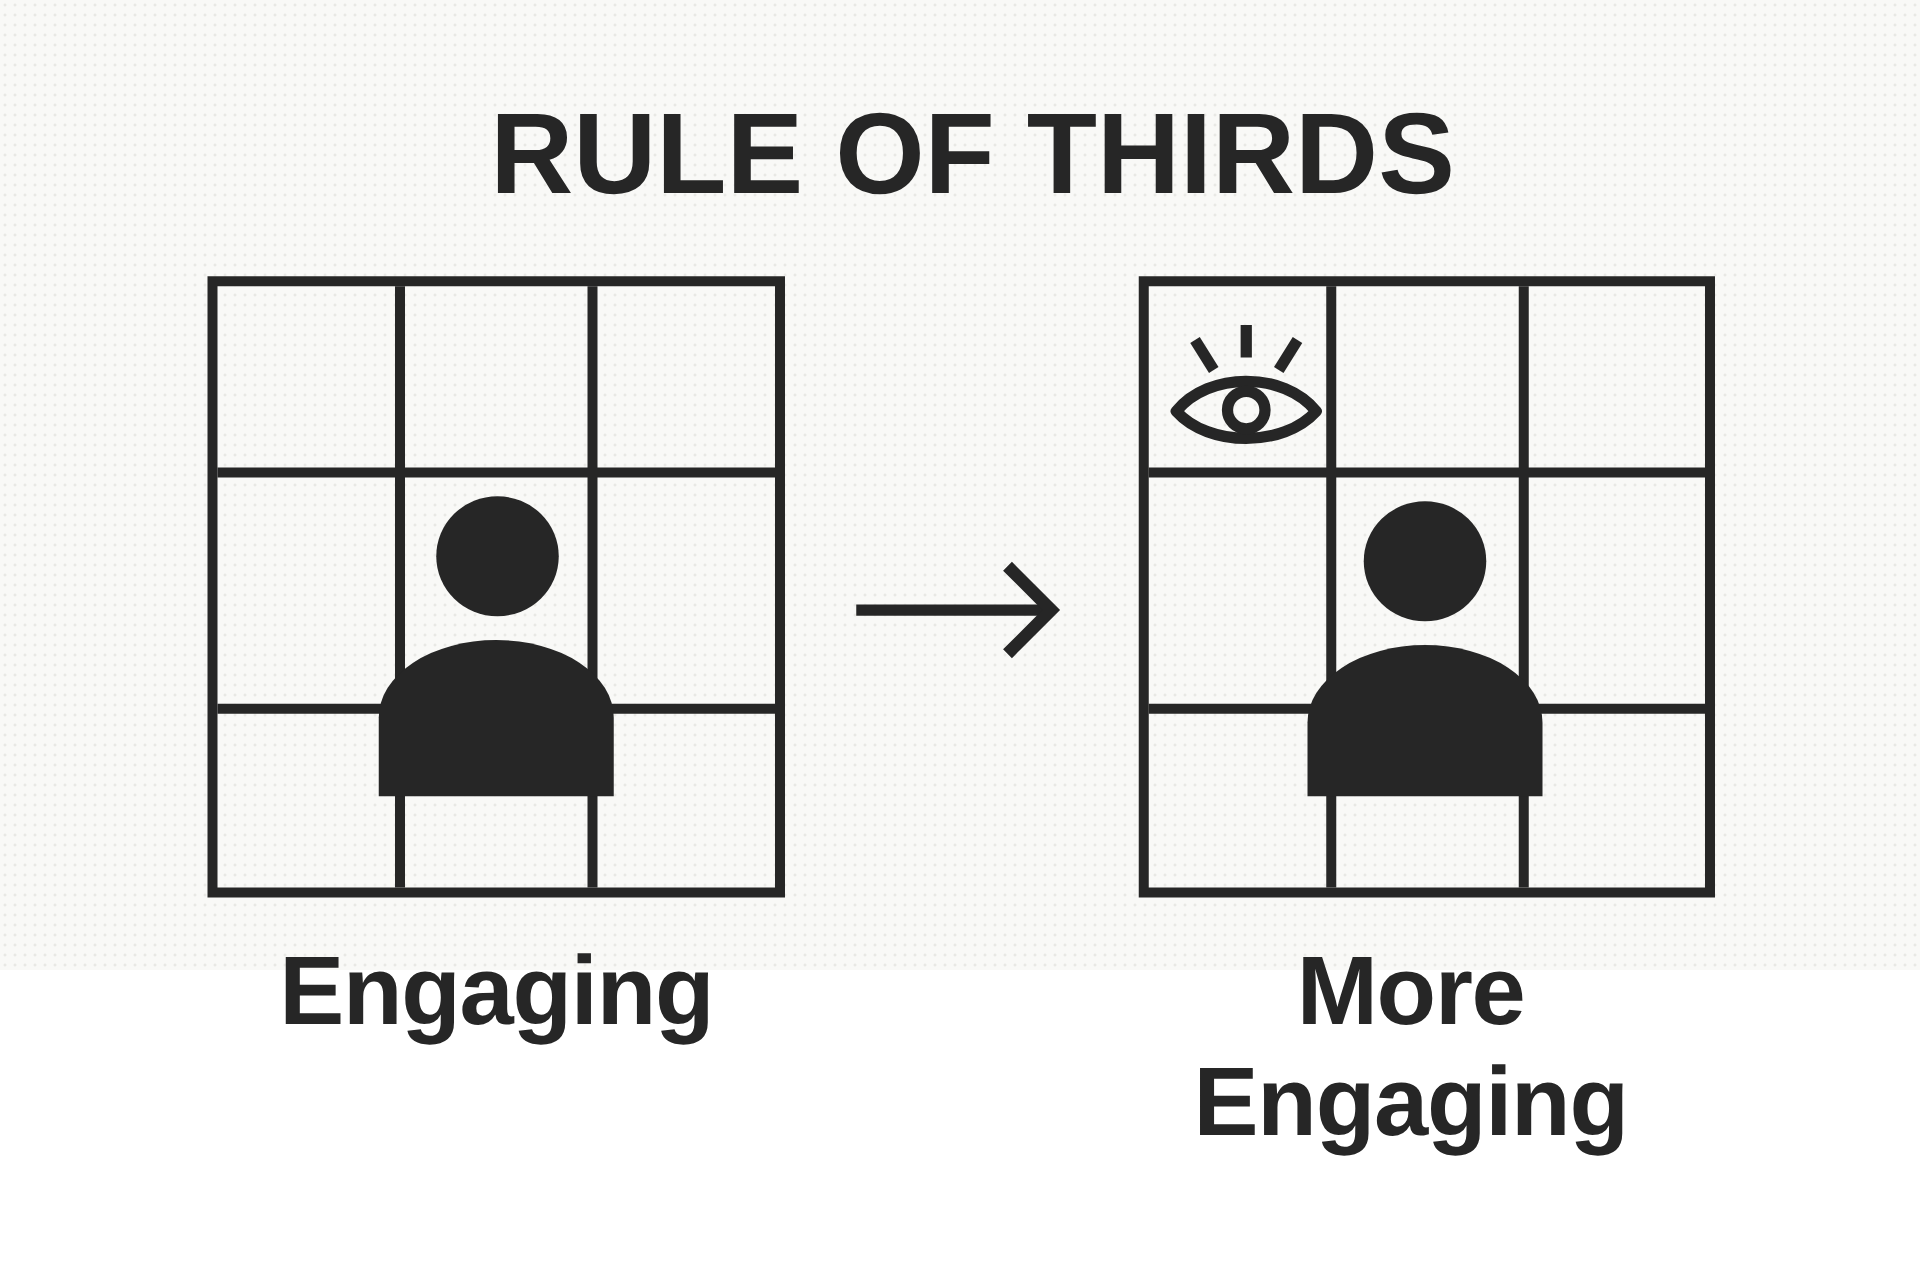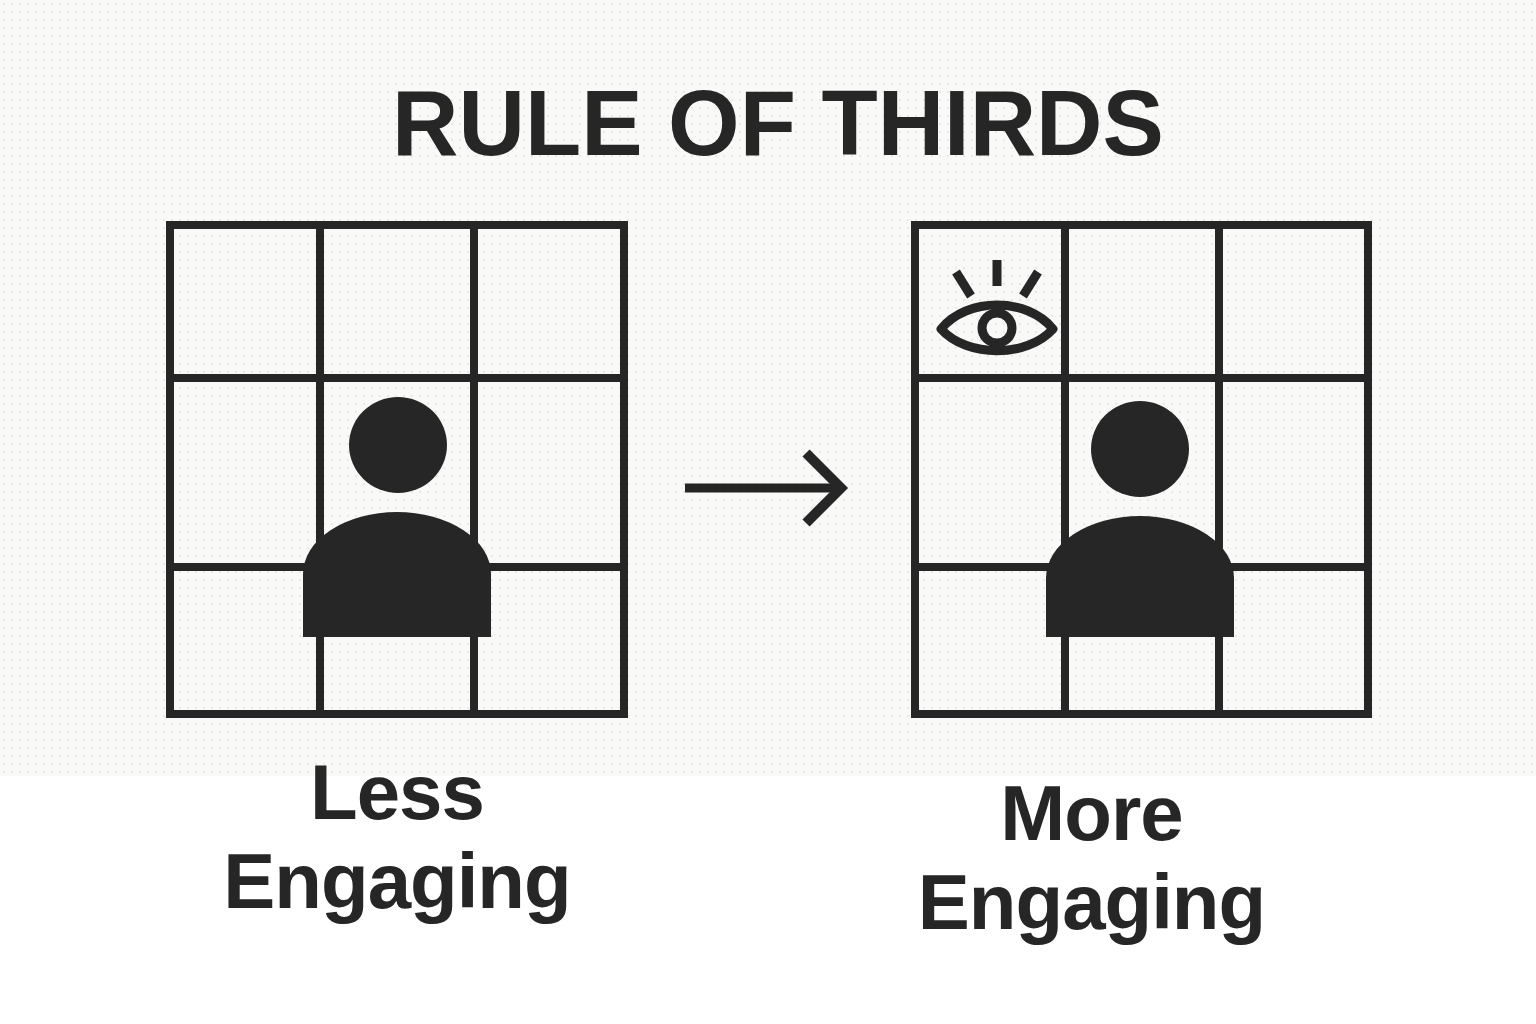--- a/index.html
+++ b/index.html
@@ -76,21 +76,21 @@
 
   
   .caption{
     position:absolute;top:748px;
     text-align:center;
     font-weight:bold;
     font-size:78px;line-height:89px;
     letter-spacing:-1px;
   }
   .caption-left{left:166px;width:462px;}
-  .caption-right{left:861px;width:461px;margin-top:21px;}
+  .caption-right{left:898px;width:461px;}
   .cap-line{display:block;}
 </style>
 </head>
 <body>
 
 <div class="canvas">
 
   <div class="title">RULE OF THIRDS</div>
 
   <div class="grid grid-left">
@@ -126,21 +126,20 @@
       <circle cx="62" cy="73" r="15" fill="none" stroke="currentColor" stroke-width="9"></circle>
     </svg>
 
     <div class="person">
       <div class="head"></div>
       <div class="torso"></div>
     </div>
   </div>
 
   <div class="caption caption-left">
-    <span class="cap-line">Less</span>
     <span class="cap-line">Engaging</span>
   </div>
   <div class="caption caption-right">
     <span class="cap-line">More</span>
     <span class="cap-line">Engaging</span>
   </div>
 
 </div>
 
 </body></html>

